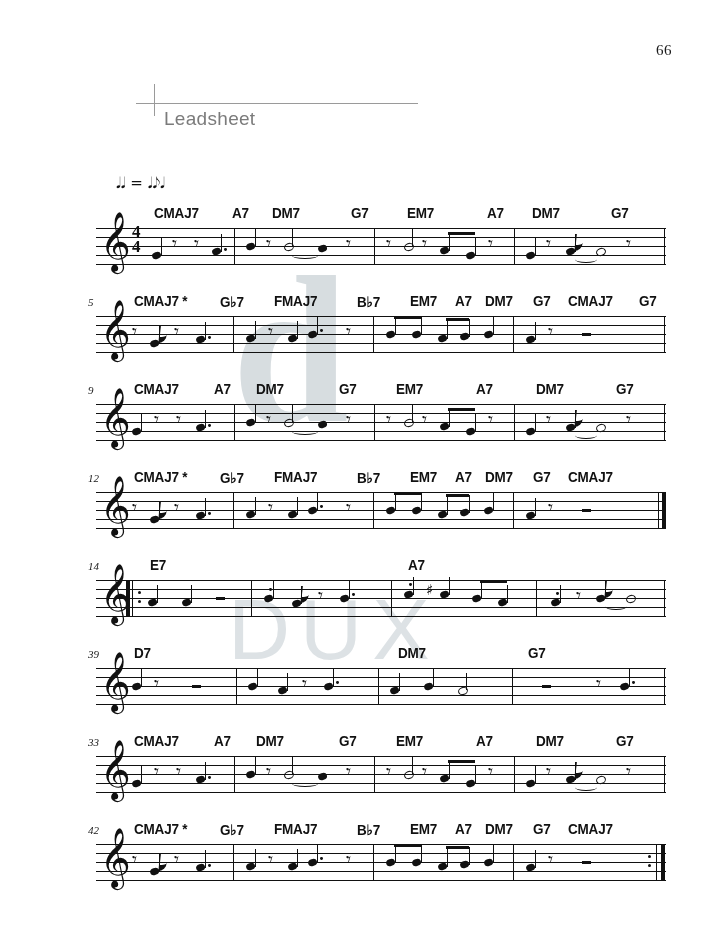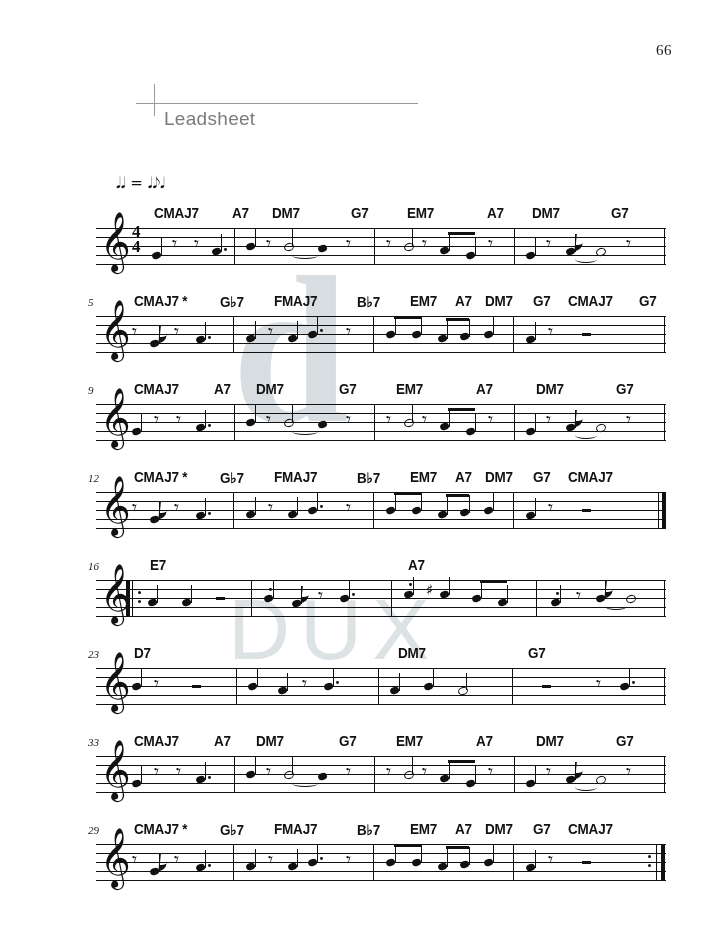--- a/index.html
+++ b/index.html
@@ -564,21 +564,21 @@
         <div class="stem" style="left:396.5px; top:1px; height:18px;"></div>
 
       <div class="nh" style="left:430px; top:20px;"></div>
         <div class="stem" style="left:438.5px; top:6px; height:18px;"></div>
       <div class="rest-8" style="left:452px; top:6px;">𝄾</div>
       <div class="rest-h" style="left:486px; top:17px;"></div>
     </div>
   </div>
 
   <div class="system" style="top:560px;">
-    <div class="measure-num">16</div>
+    <div class="measure-num">14</div>
 
     <div class="chords">
       <div class="chord" style="left:42px;">E7</div>
       <div class="chord" style="left:300px;">A7</div>
     </div>
 
     <div class="staff">
       <div class="ln l0"></div>
         <div class="ln l1"></div>
         <div class="ln l2"></div>
@@ -634,21 +634,21 @@
       <div class="rest-8" style="left:480px; top:6px;">𝄾</div>
       <div class="nh" style="left:500px; top:15px;"></div>
         <div class="stem" style="left:508.5px; top:1px; height:18px;"></div>
       <div class="flag" style="left:509px; top:1px;"></div>
       <div class="tie" style="left:509px; top:23px; width:22px;"></div>
       <div class="nh open" style="left:530px; top:15px;"></div>
     </div>
   </div>
 
   <div class="system" style="top:648px;">
-    <div class="measure-num">23</div>
+    <div class="measure-num">39</div>
 
     <div class="chords">
       <div class="chord" style="left:26px;">D7</div>
       <div class="chord" style="left:290px;">DM7</div>
       <div class="chord" style="left:420px;">G7</div>
     </div>
 
     <div class="staff">
       <div class="ln l0"></div>
         <div class="ln l1"></div>
@@ -754,21 +754,21 @@
       <div class="nh" style="left:470px; top:20px;"></div>
         <div class="stem" style="left:478.5px; top:6px; height:18px;"></div>
       <div class="flag" style="left:479px; top:6px;"></div>
       <div class="tie" style="left:479px; top:28px; width:22px;"></div>
       <div class="nh open" style="left:500px; top:20px;"></div>
       <div class="rest-8" style="left:530px; top:6px;">𝄾</div>
     </div>
   </div>
 
   <div class="system" style="top:824px;">
-    <div class="measure-num">29</div>
+    <div class="measure-num">42</div>
 
     <div class="chords">
       <div class="chord" style="left:26px;">CMAJ7 *</div>
       <div class="chord" style="left:112px;">G♭7</div>
       <div class="chord" style="left:166px;">FMAJ7</div>
       <div class="chord" style="left:249px;">B♭7</div>
       <div class="chord" style="left:302px;">EM7</div>
       <div class="chord" style="left:347px;">A7</div>
       <div class="chord" style="left:377px;">DM7</div>
       <div class="chord" style="left:425px;">G7</div>

